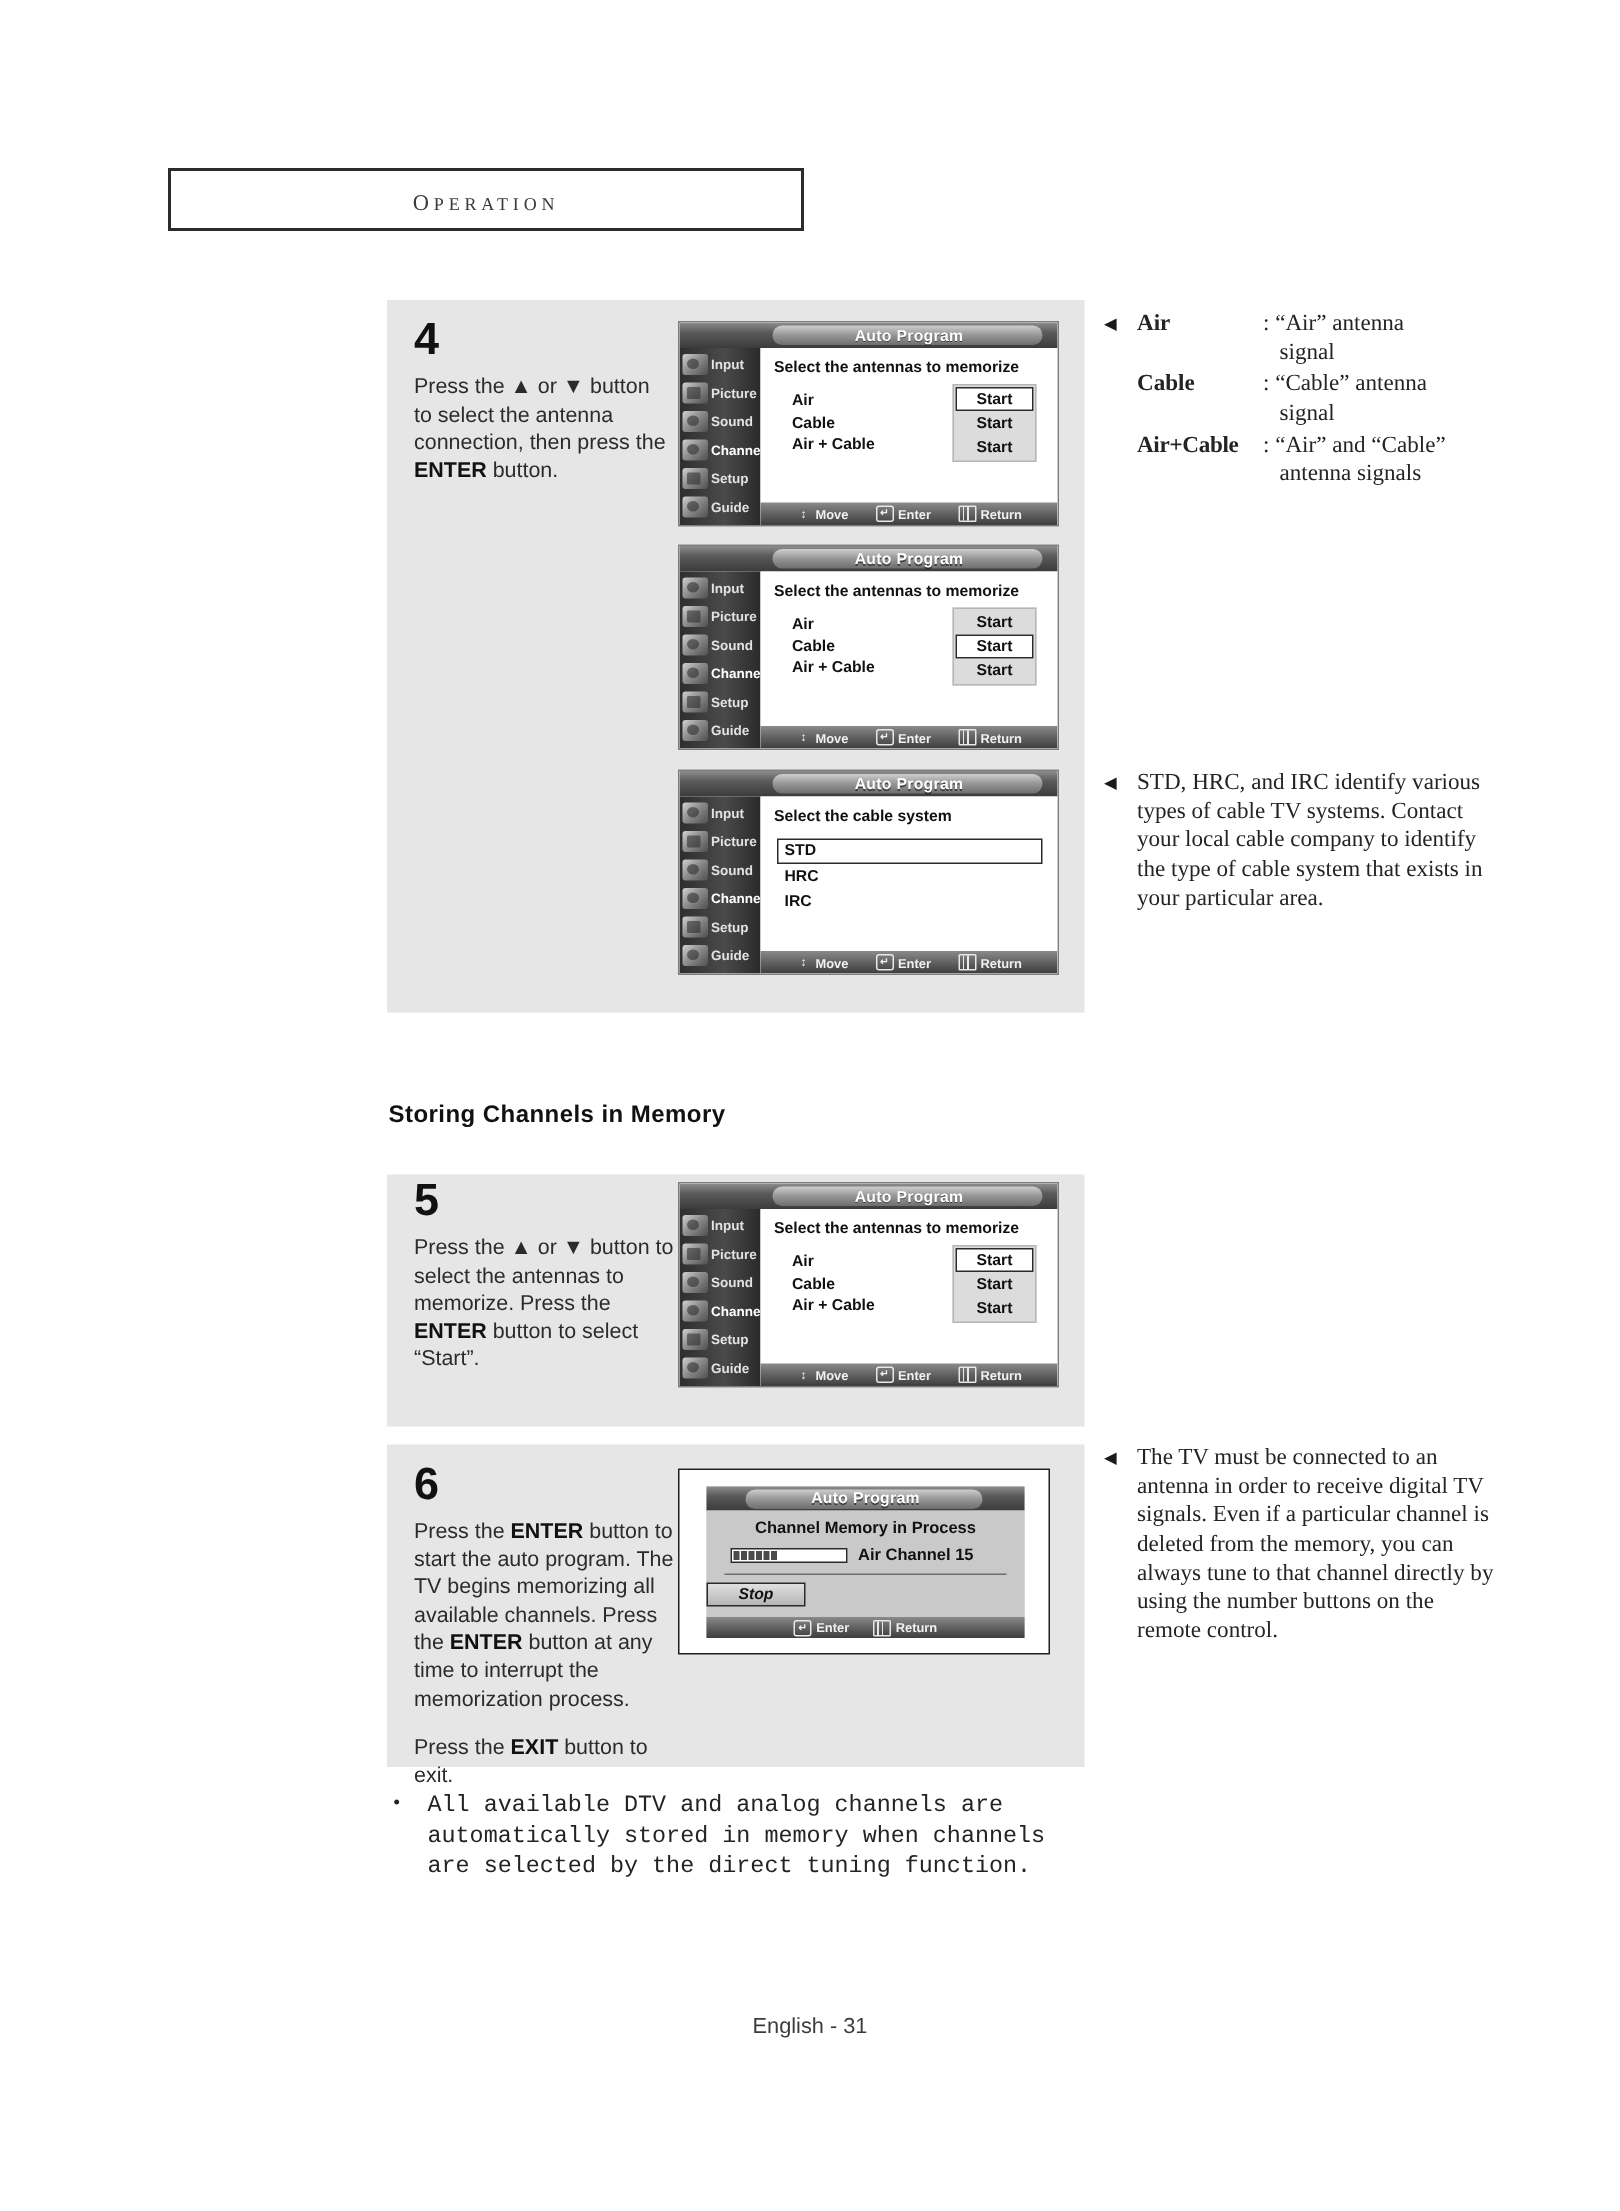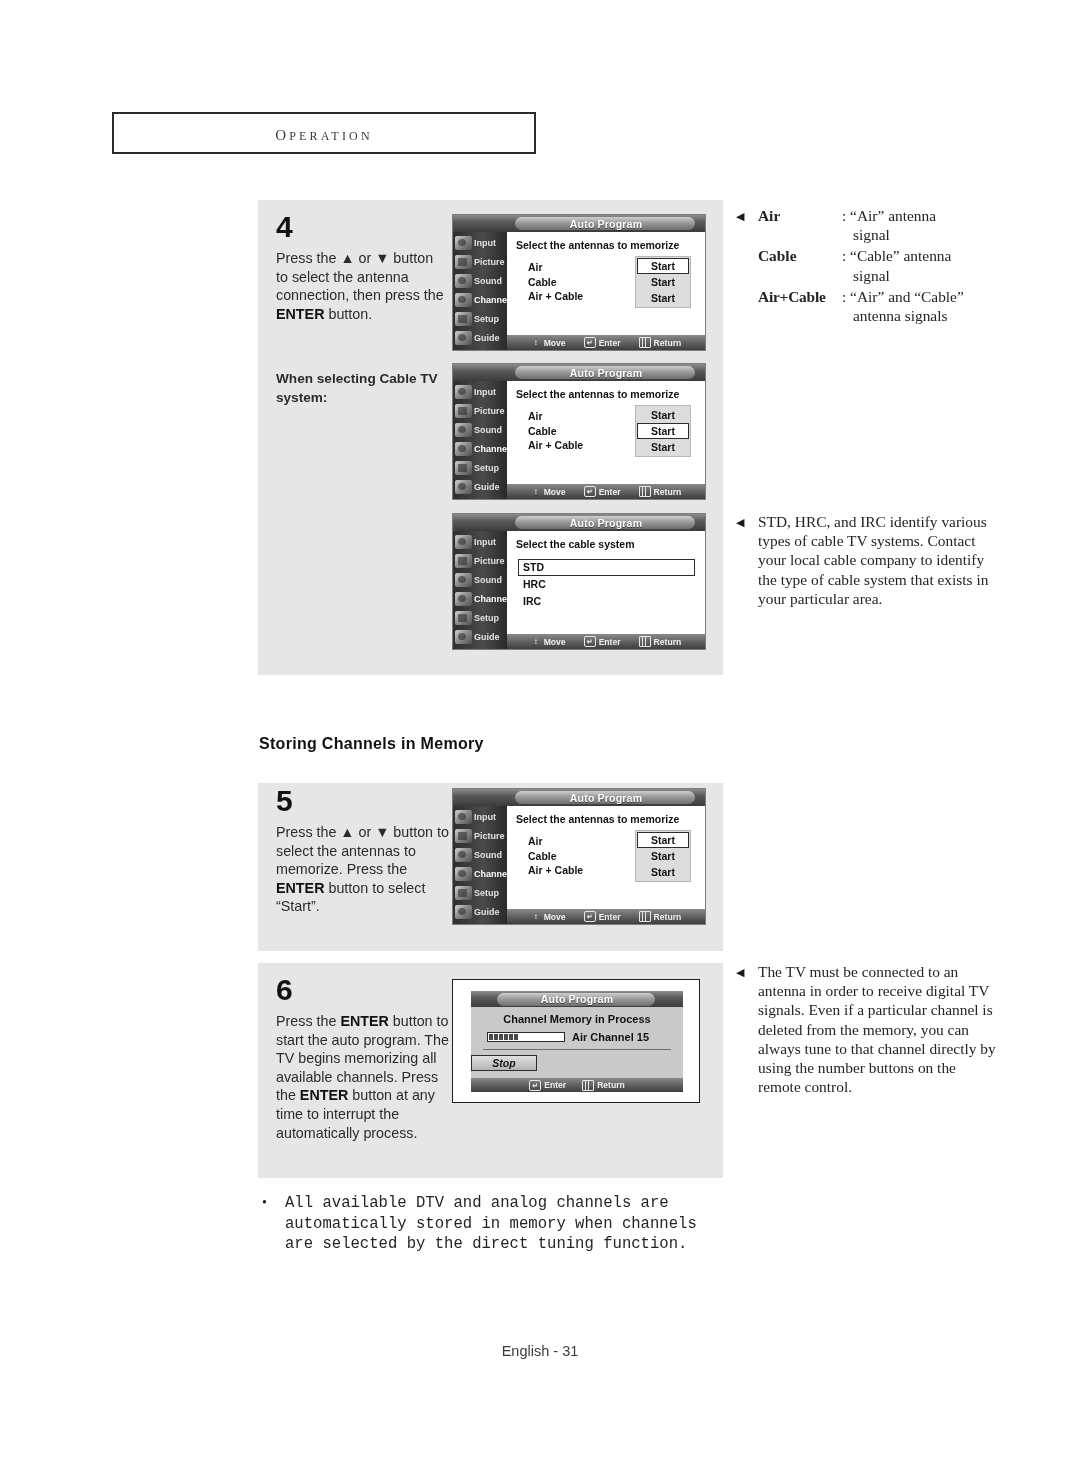--- a/index.html
+++ b/index.html
@@ -468,21 +468,20 @@
 </div>
 
 <div class="gray-panel" id="panel-step4"></div>
 
 <div class="instr" id="instr4">
   <div class="step-num">4</div>
   <p><span>Press the </span><span>▲</span><span> or </span><span>▼</span><span> button to select the antenna connection, then press the </span><b>ENTER</b><span> button.</span></p>
 </div>
 
 <div class="instr" id="instr4b">
-  <p class="lead">When selecting Cable TV system:</p>
 </div>
 
 <div class="osd" id="osd1">
   <div class="osd-top">
     <div class="osd-brand">T V</div>
     <div class="osd-title-wrap">
       <div class="osd-title-pill"></div>
       <span class="osd-title">Auto Program</span>
     </div>
   </div>
@@ -762,22 +761,23 @@
           </span>
       </div>
     </div>
   </div>
 </div>
 
 <div class="gray-panel" id="panel-step6"></div>
 
 <div class="instr" id="instr6">
   <div class="step-num">6</div>
-  <p><span>Press the </span><b>ENTER</b><span> button to start the auto program. The TV begins memorizing all available channels. Press the </span><b>ENTER</b><span> button at any time to interrupt the automatically process.</span></p>
+  <p><span>Press the </span><b>ENTER</b><span> button to start the auto program. The TV begins memorizing all available channels. Press the </span><b>ENTER</b><span> button at any time to interrupt the memorization process.</span></p>
   <div class="gap"></div>
+  <p><span>Press the </span><b>EXIT</b><span> button to exit.</span></p>
 </div>
 
 <div id="dialog6-frame">
   <div id="dialog6">
     <div class="osd-top">
       <div class="osd-title-wrap">
         <div class="osd-title-pill"></div>
         <span class="osd-title">Auto Program</span>
       </div>
     </div>

